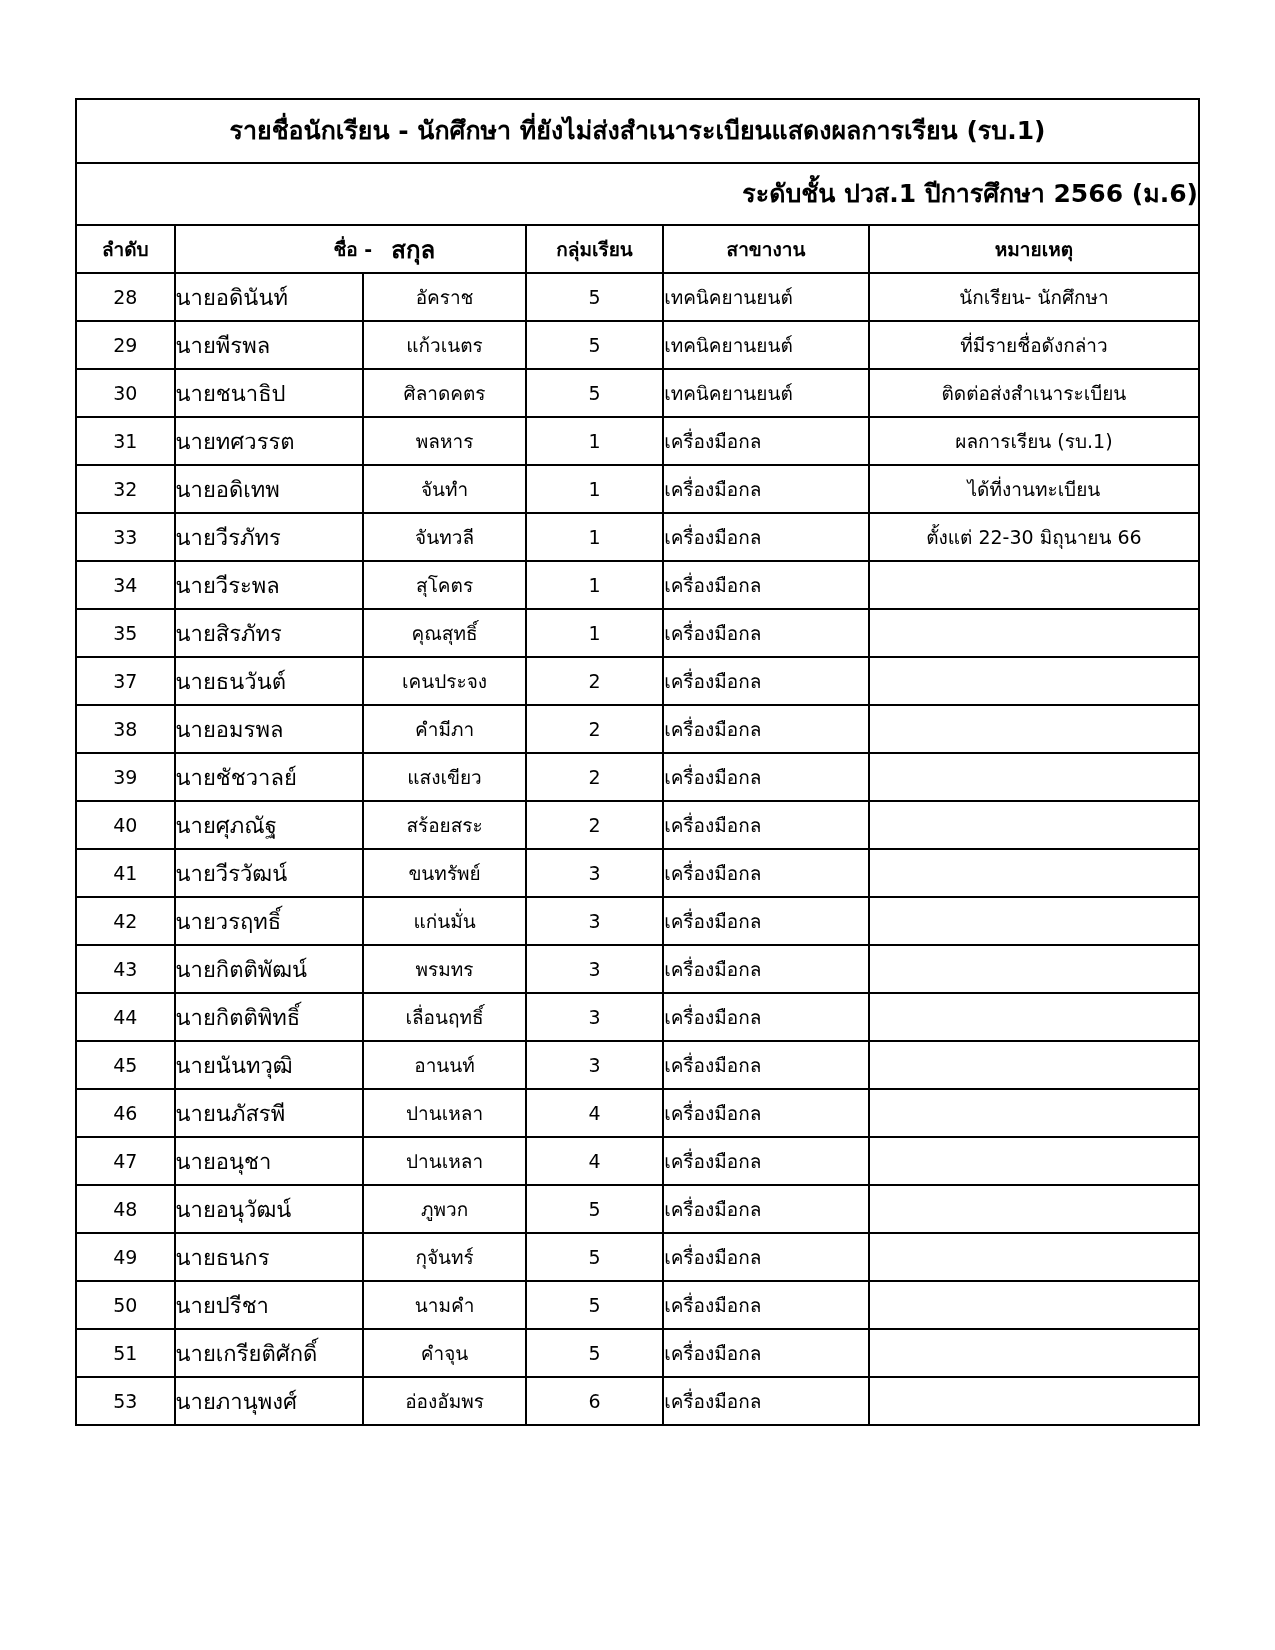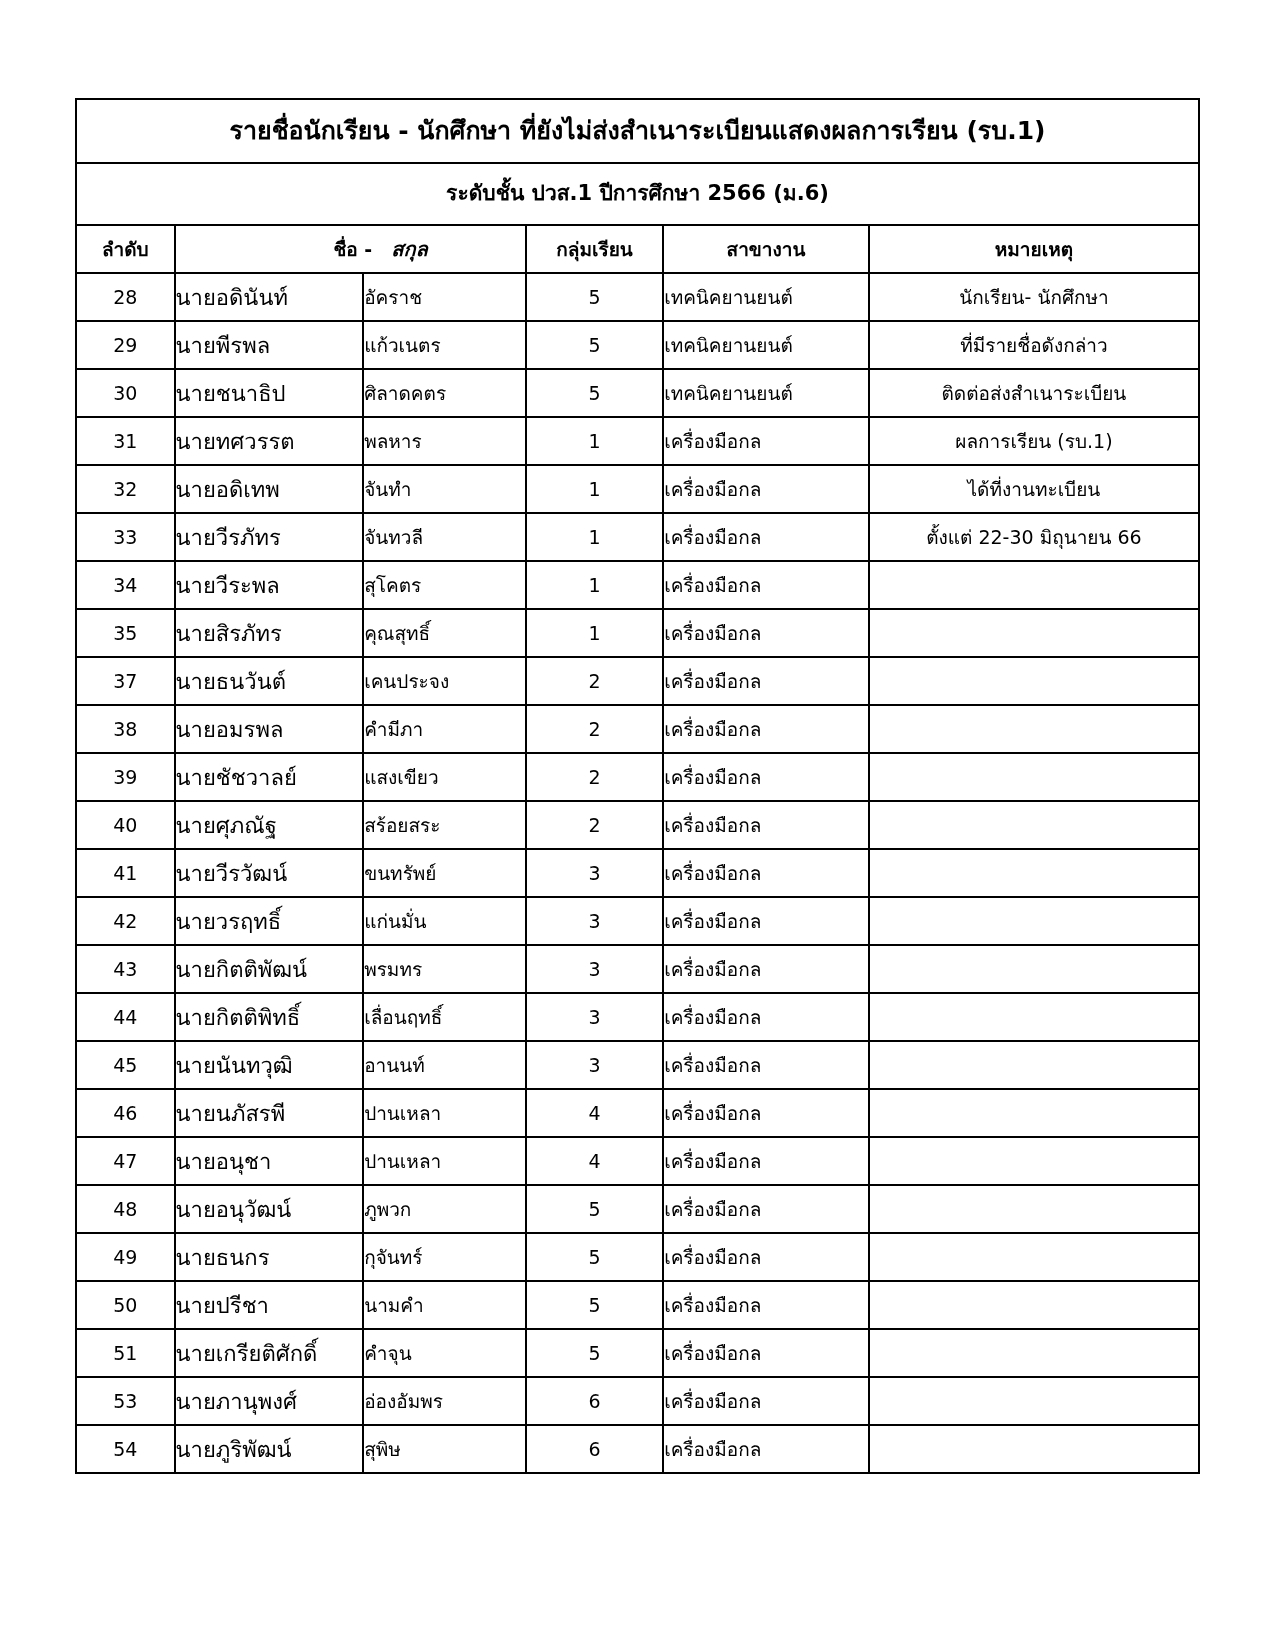--- a/index.html
+++ b/index.html
@@ -33,22 +33,22 @@
   }
   .title-cell {
     text-align: center;
     font-size: 25px;
     font-weight: bold;
     height: 62px;
     line-height: 1.2;
     padding: 2px 6px;
   }
   .subtitle-cell {
-    text-align: center;
-    font-size: 21px;
+    text-align: right;
+    font-size: 25px;
     font-weight: bold;
     height: 60px;
     line-height: 1.2;
     padding: 2px 6px;
     margin-left: 25px;
   }
   .hdr {
     font-size: 19px;
     font-weight: bold;
     text-align: center;
@@ -72,40 +72,39 @@
     box-sizing: border-box;
     padding-left: 26px;
   }
   .hdr-name .right {
     position: absolute;
     right: 0;
     top: 50%;
     transform: translateY(-50%);
     width: 40%;
     text-align: left;
-    font-size: 20px;
+    font-size: 24px;
     font-weight: bold;
     padding-left: 6px;
     box-sizing: border-box;
-    font-style: italic;
   }
   td.c-no {
     text-align: center;
     font-size: 19px;
     height: 46px;
     margin-left: 40px;
   }
   td.c-first {
     text-align: left;
     font-size: 22px;
     padding-left: 12px;
     height: 46px;
   }
   td.c-last {
-    text-align: left;
+    text-align: center;
     font-size: 19px;
     padding-left: 10px;
     height: 46px;
   }
   td.c-group {
     text-align: center;
     font-size: 19px;
     height: 46px;
   }
   td.c-major {
@@ -342,23 +341,15 @@
           <td class="c-note"></td>
         </tr>
         <tr>
           <td class="c-no">53</td>
           <td class="c-first">นายภานุพงศ์</td>
           <td class="c-last">อ่องอัมพร</td>
           <td class="c-group">6</td>
           <td class="c-major">เครื่องมือกล</td>
           <td class="c-note"></td>
         </tr>
-        <tr>
-          <td class="c-no">54</td>
-          <td class="c-first">นายภูริพัฒน์</td>
-          <td class="c-last">สุพิษ</td>
-          <td class="c-group">6</td>
-          <td class="c-major">เครื่องมือกล</td>
-          <td class="c-note"></td>
-        </tr>
       </tbody>
   </table>
 </div>
 
 </body></html>

